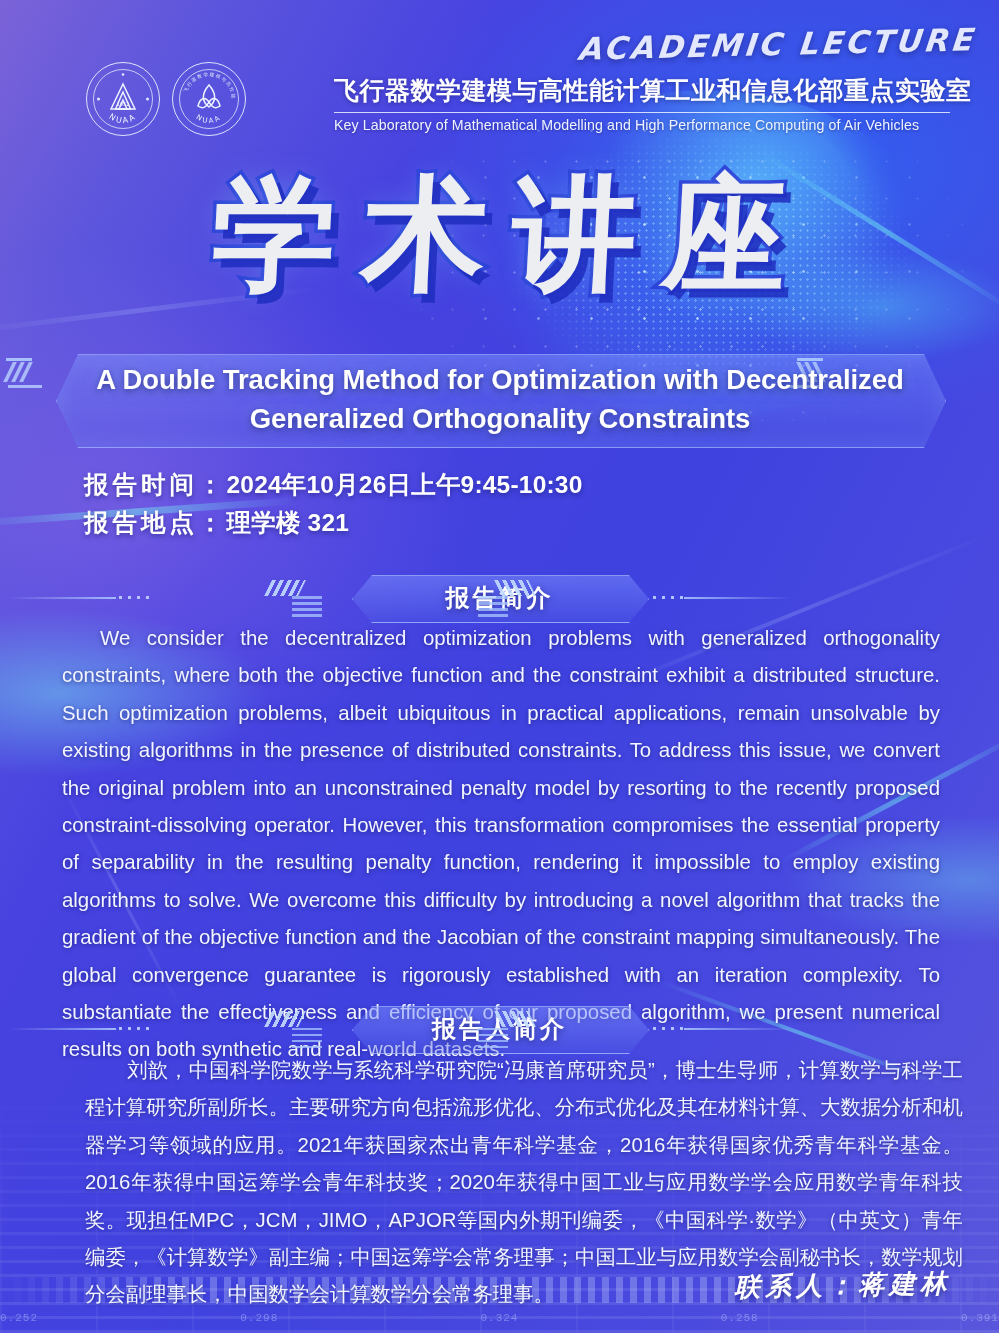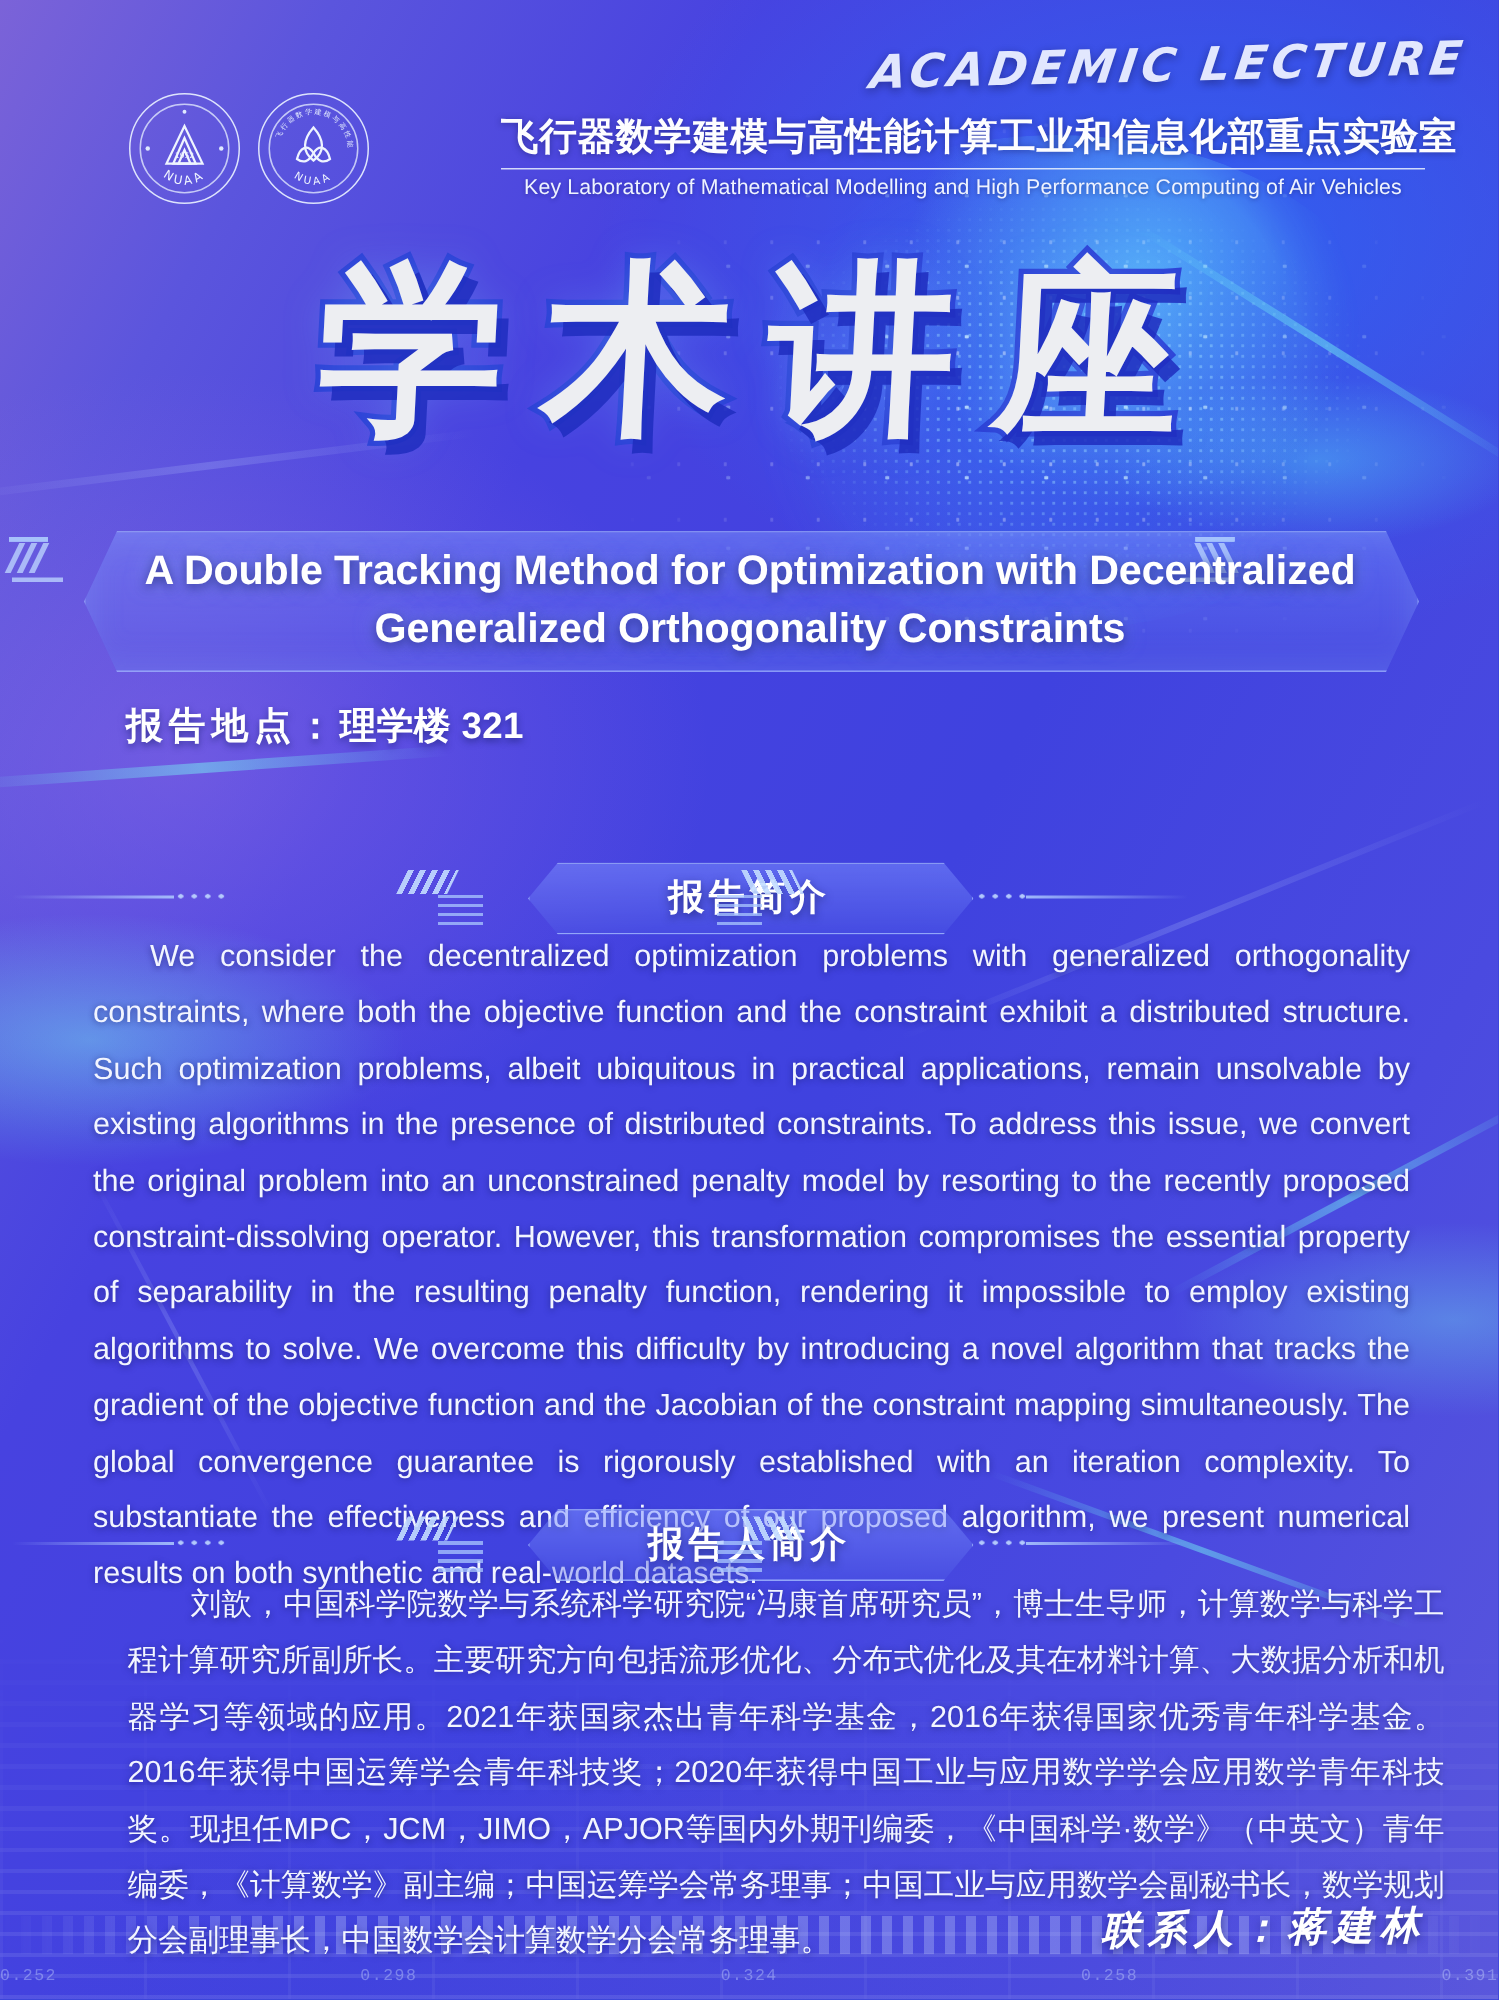--- a/index.html
+++ b/index.html
@@ -104,21 +104,20 @@
   .logo-circ svg{position:absolute;inset:0;}
   .lab-title-wrap{position:absolute;left:286px;top:74px;width:616px;margin-left:48px;}
   .lab-cn{
     font-size:25px;font-weight:700;color:#fdfdff;letter-spacing:.5px;
     white-space:nowrap;text-shadow:0 1px 4px rgba(20,25,90,.5);
   }
   .lab-rule{height:1.3px;background:rgba(235,243,255,.85);margin:5px 0 4px;}
   .lab-en{
     font-size:14.2px;color:#eef3ff;letter-spacing:.1px;white-space:nowrap;
     text-shadow:0 1px 3px rgba(20,25,90,.45);
-    text-align:center;
   }
 
   
   #big-title{
     position:absolute;left:0;top:168px;width:999px;text-align:center;
     font-size:124px;line-height:132px;font-weight:900;
     letter-spacing:26px;text-indent:26px;
     color:#edeef2;
     font-family:"DejaVu Sans","Liberation Sans",sans-serif;
     -webkit-text-stroke:7px #2b3fd6;
@@ -347,20 +346,23 @@
           <i style="margin-bottom:3px;"></i>
         <i></i>
       </div>
     </div>
 
     <div class="tb-text">A Double Tracking Method for Optimization with Decentralized Generalized Orthogonality Constraints</div>
   </div>
 
   <div id="speaker-info">
     <div class="si-row">
+      <span class="si-label">报告时间：</span><span>2024年10月26日上午9:45-10:30</span>
+    </div>
+    <div class="si-row">
       <span class="si-label">报告地点：</span><span>理学楼 321</span>
     </div>
   </div>
 
   <div class="sec-banner" style="top:575px;">
     <div class="sb-line l"></div>
     <div class="sb-dots l"></div>
     <div class="sb-wing l"></div>
     <div class="sb-hatch l"></div>
     <div class="sb-steps l"></div>

